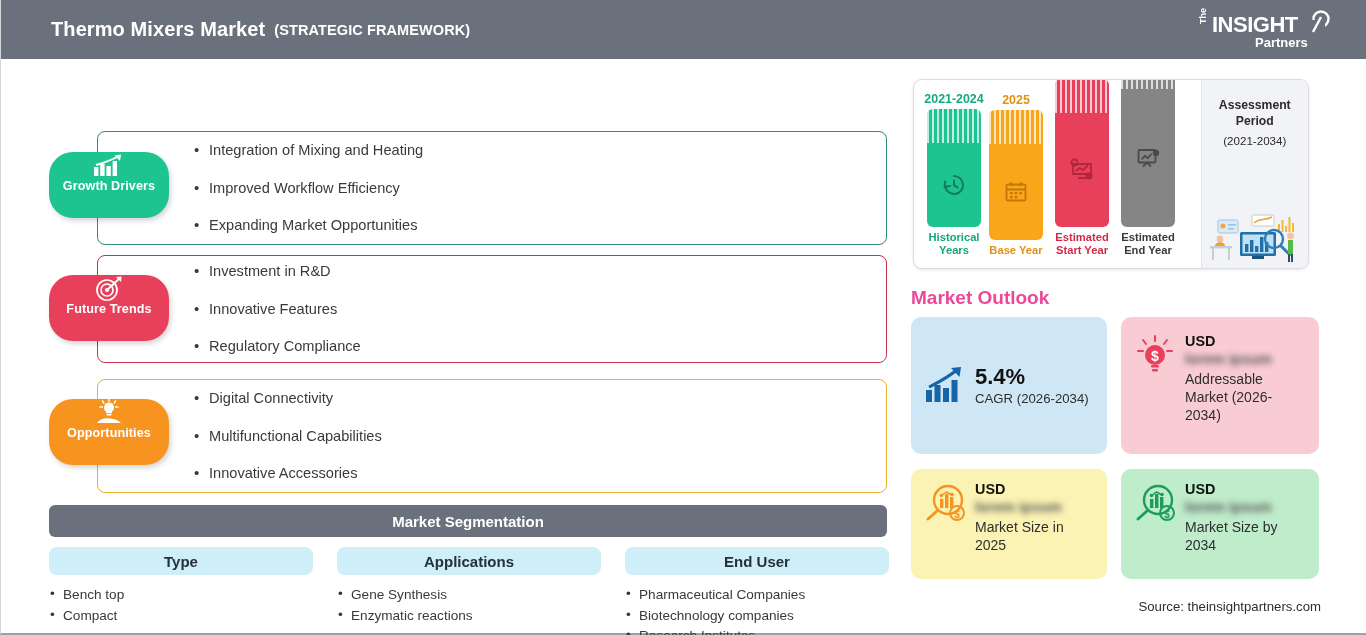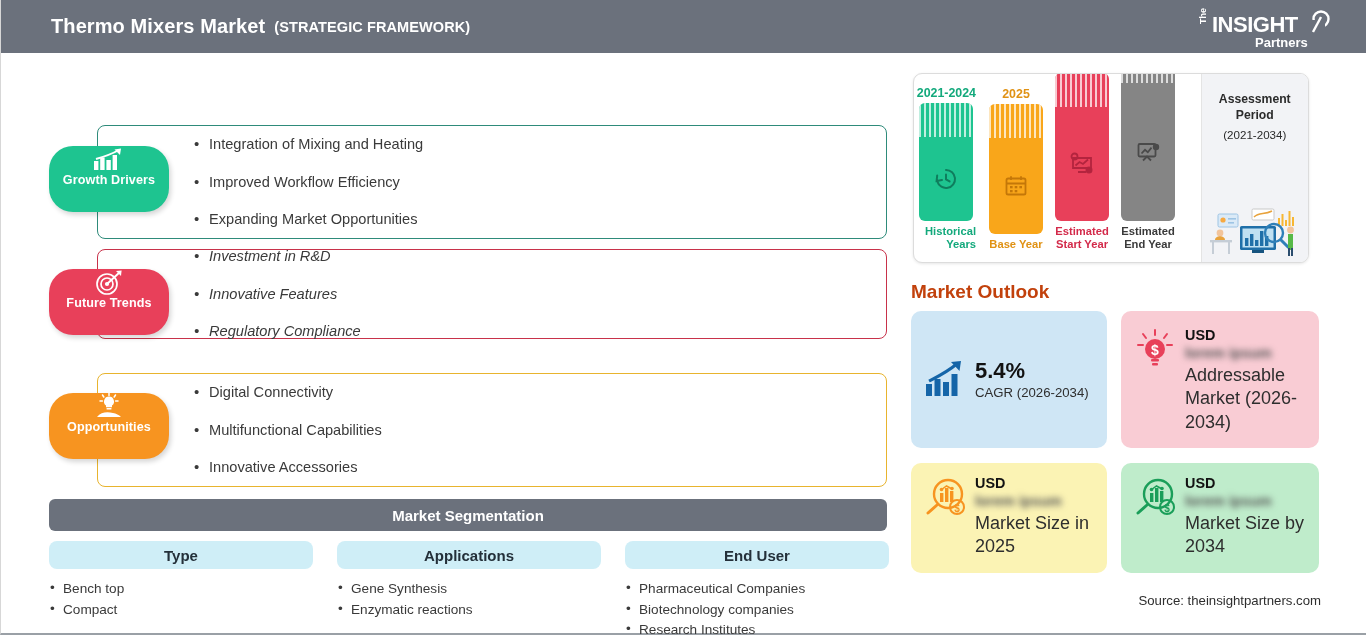--- a/index.html
+++ b/index.html
@@ -9,36 +9,36 @@
     background:#ffffff;
     color:#333;
     overflow:hidden;
     position:relative;
   }
   .page { width:1366px; height:635px; position:relative; background:#fff;
           border-bottom:2px solid #9aa0a6; border-left:1px solid #d7d7d7; }
 
   
   .header {
-    height:53px; background:#6b717c; position:relative;
+    height:59px; background:#6b717c; position:relative;
     display:flex; align-items:center; padding:0 18px 0 50px;
   }
   .header-title { color:#fff; font-size:20px; font-weight:bold; letter-spacing:.1px; }
   .header-sub { color:#fff; font-size:14.5px; font-weight:bold; margin-left:9px; letter-spacing:.1px; }
   .logo { position:absolute; right:14px; top:6px; width:160px; height:46px; }
 
   
   .content { position:relative; width:100%; height:576px; }
 
   
   .left { position:absolute; left:0; top:0; width:900px; height:576px; }
 
   .row { position:absolute; left:96px; width:790px; border-radius:8px; background:#fff; }
   .row.r1 { top:72px;  height:114px; border:1.4px solid #2e8b7a; }
-  .row.r2 { top:196px; height:90px; border:1.4px solid #c8324a;font-style:italic; }
+  .row.r2 { top:196px; height:108px; border:1.4px solid #c8324a; }
   .row.r3 { top:320px; height:114px; border:1.4px solid #e8b42e; }
 
   .bullets { position:absolute; left:96px; top:0; width:680px; height:100%;
              display:flex; flex-direction:column; justify-content:center; gap:21px; }
   .bullets li { list-style:none; font-size:14.6px; color:#3a3a3a; position:relative; padding-left:15px; line-height:1.15; }
   .bullets li:before { content:"•"; position:absolute; left:0; top:-1px; color:#3a3a3a; font-size:15px; }
 
   
   .badge {
     position:absolute; left:48px; width:120px; height:66px; border-radius:24px;
@@ -86,32 +86,32 @@
   .tl-cap { font-size:11.2px; font-weight:bold; line-height:1.22; margin-top:4px; }
 
   .tl-assess {
     width:108px; background:#f2f3f6; border-left:1px solid #e4e4e4;
     position:relative; padding-top:18px; text-align:center;
   }
   .tl-assess .a1 { font-size:12.2px; font-weight:bold; color:#2b2b2b; line-height:1.3; }
   .tl-assess .a2 { font-size:11.6px; color:#2b2b2b; margin-top:4px; }
   .tl-illus { position:absolute; bottom:4px; left:2px; width:104px; height:58px; }
 
-  .outlook-title { position:absolute; left:2px; top:228px; font-size:19px; font-weight:bold; color:#c2410c; }
+  .outlook-title { position:absolute; left:2px; top:228px; font-size:19px; font-weight:bold; color:#ec4899; }
 
   .cards { position:absolute; left:2px; top:258px; width:410px; }
   .card { position:absolute; border-radius:10px; display:flex; align-items:center; gap:8px; padding:10px 12px; }
   .card-icon { flex:0 0 auto; width:44px; height:46px; display:flex; align-items:center; justify-content:center; }
   .card-txt { flex:1 1 auto; }
   .card .big { font-size:22px; font-weight:bold; color:#121212; line-height:1.05; }
   .card .sub { font-size:13.2px; color:#2e2e2e; margin-top:3px; }
   .card .usd { font-size:14.4px; font-weight:bold; color:#121212; }
   .blurtext { display:inline-block; font-size:14.6px; font-weight:bold; color:#555;
               filter:blur(3.4px); margin:2px 0 2px 0; line-height:1.1; }
-  .card .lbl { font-size:18px; color:#2e2e2e; line-height:1.3; margin-top:1px; }
+  .card .lbl { font-size:14px; color:#2e2e2e; line-height:1.3; margin-top:1px; }
 
   .c1 { left:0;   top:0;   width:196px; height:137px; background:#cfe6f5; }
   .c2 { left:210px; top:0; width:198px; height:137px; background:#f9ccd4; align-items:flex-start; padding-top:16px; }
   .c3 { left:0;   top:152px; width:196px; height:110px; background:#fbf3b4; align-items:flex-start; padding-top:12px; }
   .c4 { left:210px; top:152px; width:198px; height:110px; background:#bfeccb; align-items:flex-start; padding-top:12px; }
 
   .source { position:absolute; right:46px; top:540px; font-size:13.2px; color:#2e2e2e; }
 </style>
 </head>
 <body>
@@ -226,21 +226,21 @@
           </ul>
         </div>
       </div>
     </div>
 
     <div class="right">
 
       <div class="timeline">
         <div class="tl-bars">
 
-          <div class="tl-col" style="left:2px;text-align:right;">
+          <div class="tl-col" style="left:10px;">
             <div class="tl-year" style="color:#13a97c">2021-2024</div>
             <div class="tl-bar" style="height:118px;background:#1ec490">
               <div class="tl-stripe"></div>
               <div class="tl-body" style="height:84px">
                 <svg width="26" height="26" viewBox="0 0 26 26">
                     <g fill="none" stroke="#0f7d5d" stroke-width="2" stroke-linecap="round">
                       <path d="M13 4 a9 9 0 1 1-8.6 11.6"></path>
                       <path d="M4.2 9.4 L3.6 15 L9 14"></path>
                       <path d="M13 8.5 L13 13.4 L16.6 15.4"></path>
                     </g>

